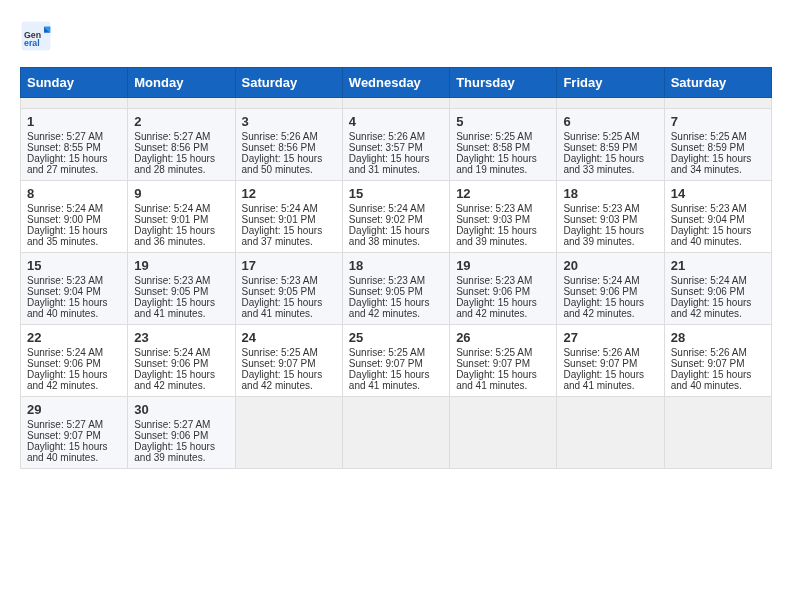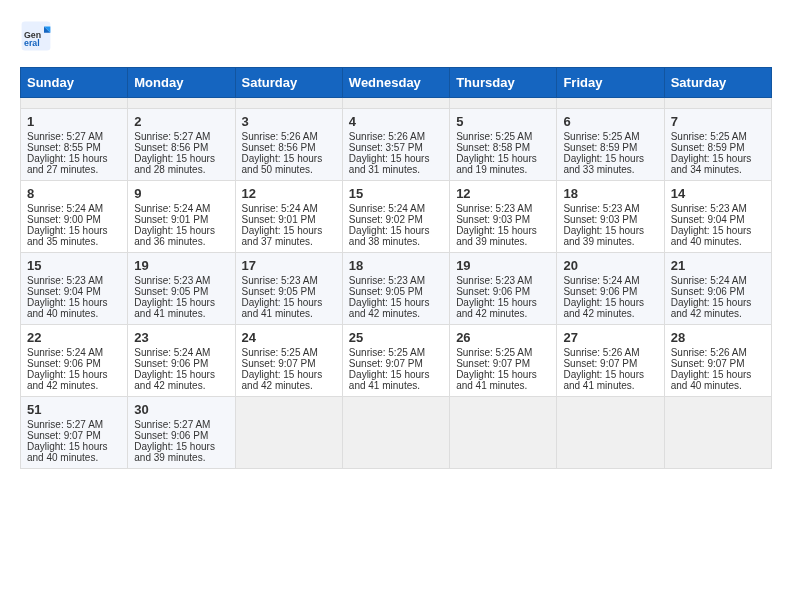--- a/index.html
+++ b/index.html
@@ -327,21 +327,21 @@
         <td>
           <span class="day-num">28</span>
           <div>Sunrise: 5:26 AM</div>
           <div>Sunset: 9:07 PM</div>
           <div>Daylight: 15 hours</div>
           <div>and 40 minutes.</div>
         </td>
       </tr>
       <tr>
         <td>
-          <span class="day-num">51</span>
+          <span class="day-num">29</span>
           <div>Sunrise: 5:27 AM</div>
           <div>Sunset: 9:07 PM</div>
           <div>Daylight: 15 hours</div>
           <div>and 40 minutes.</div>
         </td>
         <td>
           <span class="day-num">30</span>
           <div>Sunrise: 5:27 AM</div>
           <div>Sunset: 9:06 PM</div>
           <div>Daylight: 15 hours</div>

